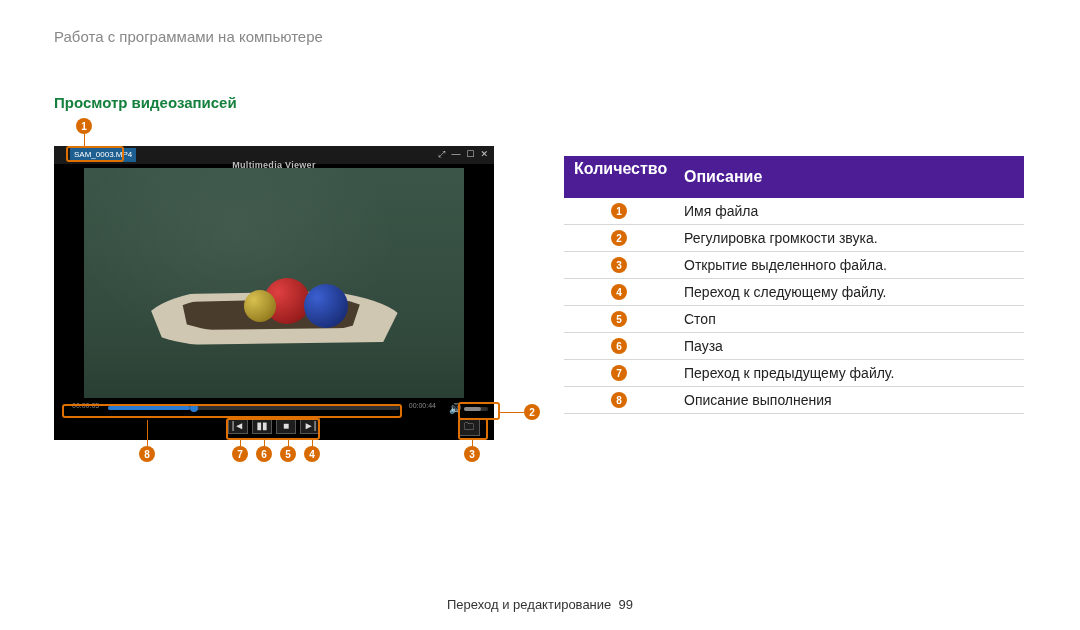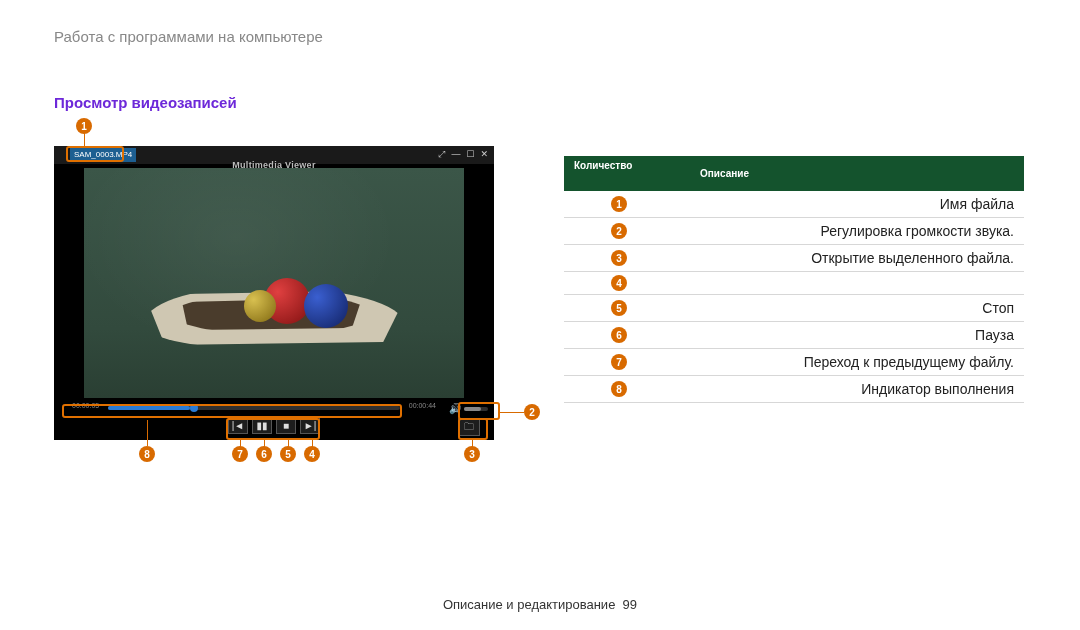--- a/index.html
+++ b/index.html
@@ -22,21 +22,21 @@
     left: 54px;
     font-size: 15px;
     color: #888;
   }
   .section-title {
     position: absolute;
     top: 94px;
     left: 54px;
     font-size: 15px;
     font-weight: bold;
-    color: #6d28d9;
+    color: #15803d;
   }
 
   
   .player-wrap {
     position: absolute;
     top: 146px;
     left: 54px;
     width: 440px;
     height: 294px;
     background: #000;
@@ -204,36 +204,35 @@
   .desc-table {
     position:absolute;
     top: 156px;
     left: 564px;
     width: 460px;
     font-size: 14px;
     color:#222;
   }
   .desc-header {
     display:flex;
-    background:#14532d;
+    background:#4c1d95;
     color:#fff;
     font-weight:bold;
-    font-size:10px;
-    gap:16px;
+    font-size:16px;
   }
   .desc-header .col-n { width:110px; padding:4px 10px; }
   .desc-header .col-d { flex:1; padding:12px 10px; }
   .desc-row {
     display:flex;
     border-bottom:1px solid #d7d7d7;
     padding:3px 0;
     align-items:center;
   }
   .desc-row .col-n { width:110px; display:flex; justify-content:center; }
-  .desc-row .col-d { flex:1; padding:2px 10px;text-align:right; }
+  .desc-row .col-d { flex:1; padding:2px 10px; }
 
   .footer {
     position:absolute;
     bottom:18px;
     left:0; right:0;
     text-align:center;
     font-size:13px;
     color:#333;
   }
   .footer b { font-weight:normal; }
@@ -344,20 +343,21 @@
     <div class="desc-row">
       <div class="col-n">
           <span class="badge">3</span>
         </div>
       <div class="col-d">Открытие выделенного файла.</div>
     </div>
     <div class="desc-row">
       <div class="col-n">
           <span class="badge">4</span>
         </div>
+      <div class="col-d">Переход к следующему файлу.</div>
     </div>
     <div class="desc-row">
       <div class="col-n">
           <span class="badge">5</span>
         </div>
       <div class="col-d">Стоп</div>
     </div>
     <div class="desc-row">
       <div class="col-n">
           <span class="badge">6</span>
@@ -367,21 +367,21 @@
     <div class="desc-row">
       <div class="col-n">
           <span class="badge">7</span>
         </div>
       <div class="col-d">Переход к предыдущему файлу.</div>
     </div>
     <div class="desc-row">
       <div class="col-n">
           <span class="badge">8</span>
         </div>
-      <div class="col-d">Индикатор выполнения</div>
+      <div class="col-d">Описание выполнения</div>
     </div>
   </div>
 
   <div class="footer">
-    <span>Описание и редактирование</span>&nbsp;&nbsp;<b>99</b>
+    <span>Переход и редактирование</span>&nbsp;&nbsp;<b>99</b>
   </div>
 
 </div>
 
 </body></html>

